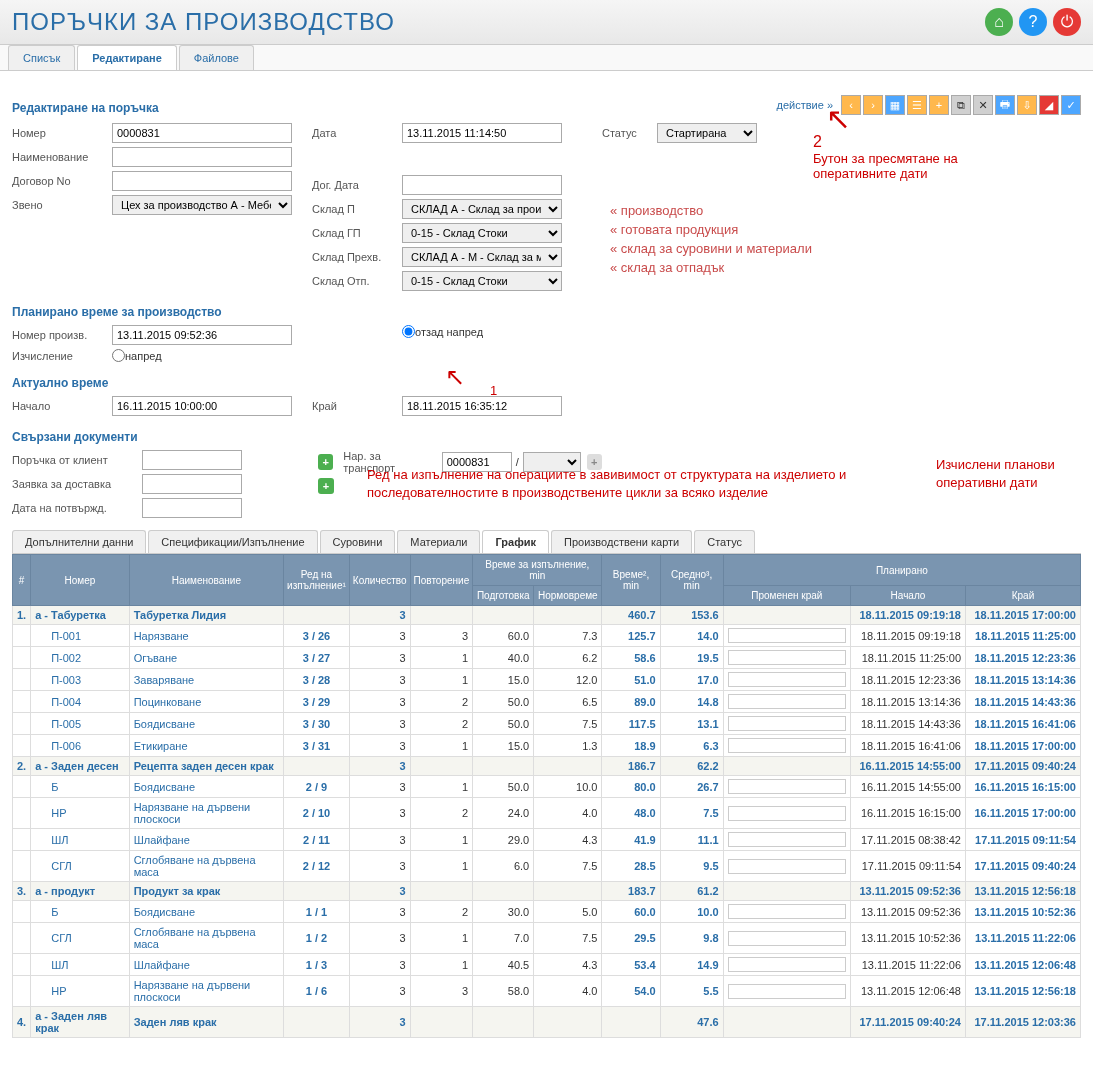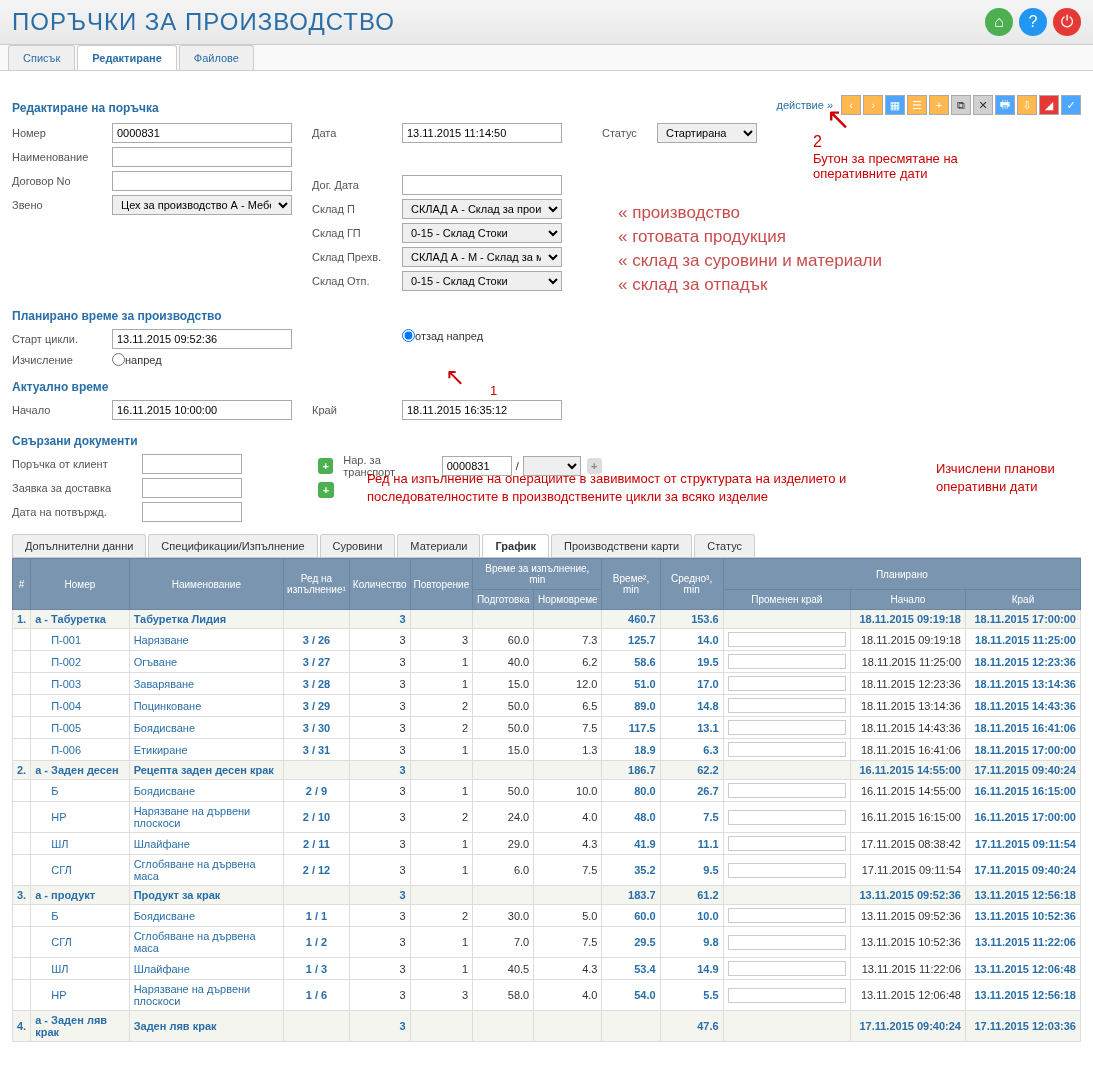--- a/index.html
+++ b/index.html
@@ -24,21 +24,21 @@
 .tbtn.blue { background: #4da6ff; color: #fff; }
 .tbtn.gray { background: #d0d0d0; }
 .tbtn.red { background: #e53935; color: #fff; }
 .form-row { display: flex; align-items: center; margin-bottom: 4px; }
 .form-row .label { width: 100px; color: #555; font-size: 11px; }
 .form-row .label2 { width: 90px; color: #555; font-size: 11px; }
 .form-row input[type="text"], .form-row select { border: 1px solid #aaa; padding: 2px 4px; font-size: 11px; height: 20px; }
 .form-row .w180 { width: 180px; }
 .form-row .w160 { width: 160px; }
 .form-row .w100 { width: 100px; }
-.form-row .hint { color: #c94c4c; font-size: 17px; margin-left: 16px; }
+.form-row .hint { color: #c94c4c; font-size: 13px; margin-left: 8px; }
 .form-grid { display: flex; gap: 0; }
 .col1 { width: 300px; }
 .col2 { width: 290px; }
 .col3 { width: 300px; }
 .subsection { color: #2a6ea8; font-weight: bold; margin: 10px 0 6px; font-size: 12px; }
 .radio-group { display: flex; align-items: center; gap: 0; }
 .plus-btn { width: 16px; height: 16px; background: #4caf50; color: #fff; display: inline-flex; align-items: center; justify-content: center; border-radius: 3px; cursor: pointer; font-weight: bold; margin-left: 6px; }
 .annotation { position: absolute; color: #cc0000; font-size: 13px; font-weight: normal; pointer-events: none; }
 .inner-tabs { display: flex; border-bottom: 1px solid #ccc; margin-top: 8px; }
 .inner-tabs .itab { padding: 5px 12px; border: 1px solid #ccc; border-bottom: none; background: #f0f0f0; cursor: pointer; margin-right: 2px; font-size: 11px; color: #333; border-radius: 3px 3px 0 0; }
@@ -165,21 +165,21 @@
       <div class="form-row">
           <span class="hint">« склад за отпадък</span>
         </div>
     </div>
   </div>
 
   <div class="subsection">Планирано време за производство</div>
   <div class="form-grid">
     <div class="col1">
       <div class="form-row">
-          <div class="label">Старт цикли.</div>
+          <div class="label">Номер произв.</div>
           <input type="text" class="w180" value="13.11.2015 09:52:36" style="">
         </div>
       <div class="form-row">
           <div class="label">Изчисление</div>
         <div class="radio-group">
             <input type="radio" style="">
             <span>напред</span>
           </div>
       </div>
     </div>
@@ -445,21 +445,21 @@
         </tr>
         <tr>
           <td class=""></td>
           <td class="link" style="padding-left:20px;">СГЛ</td>
           <td class="link">Сглобяване на дървена маса</td>
           <td class="order red-box">2 / 12</td>
           <td class="num">3</td>
           <td class="num">1</td>
           <td class="num">6.0</td>
           <td class="num">7.5</td>
-          <td class="num bold" style="color:#2a6ea8;">35.2</td>
+          <td class="num bold" style="color:#2a6ea8;">28.5</td>
           <td class="num bold" style="color:#2a6ea8;">9.5</td>
           <td class=""><input style=""></td>
           <td class="num red-box">17.11.2015 09:11:54</td>
           <td class="num bold red-box" style="color:#2a6ea8;">17.11.2015 09:40:24</td>
         </tr>
         <tr class="group">
           <td class="">3.</td>
           <td class="link">а - продукт</td>
           <td class="link">Продукт за крак</td>
           <td class="order red-box"></td>

